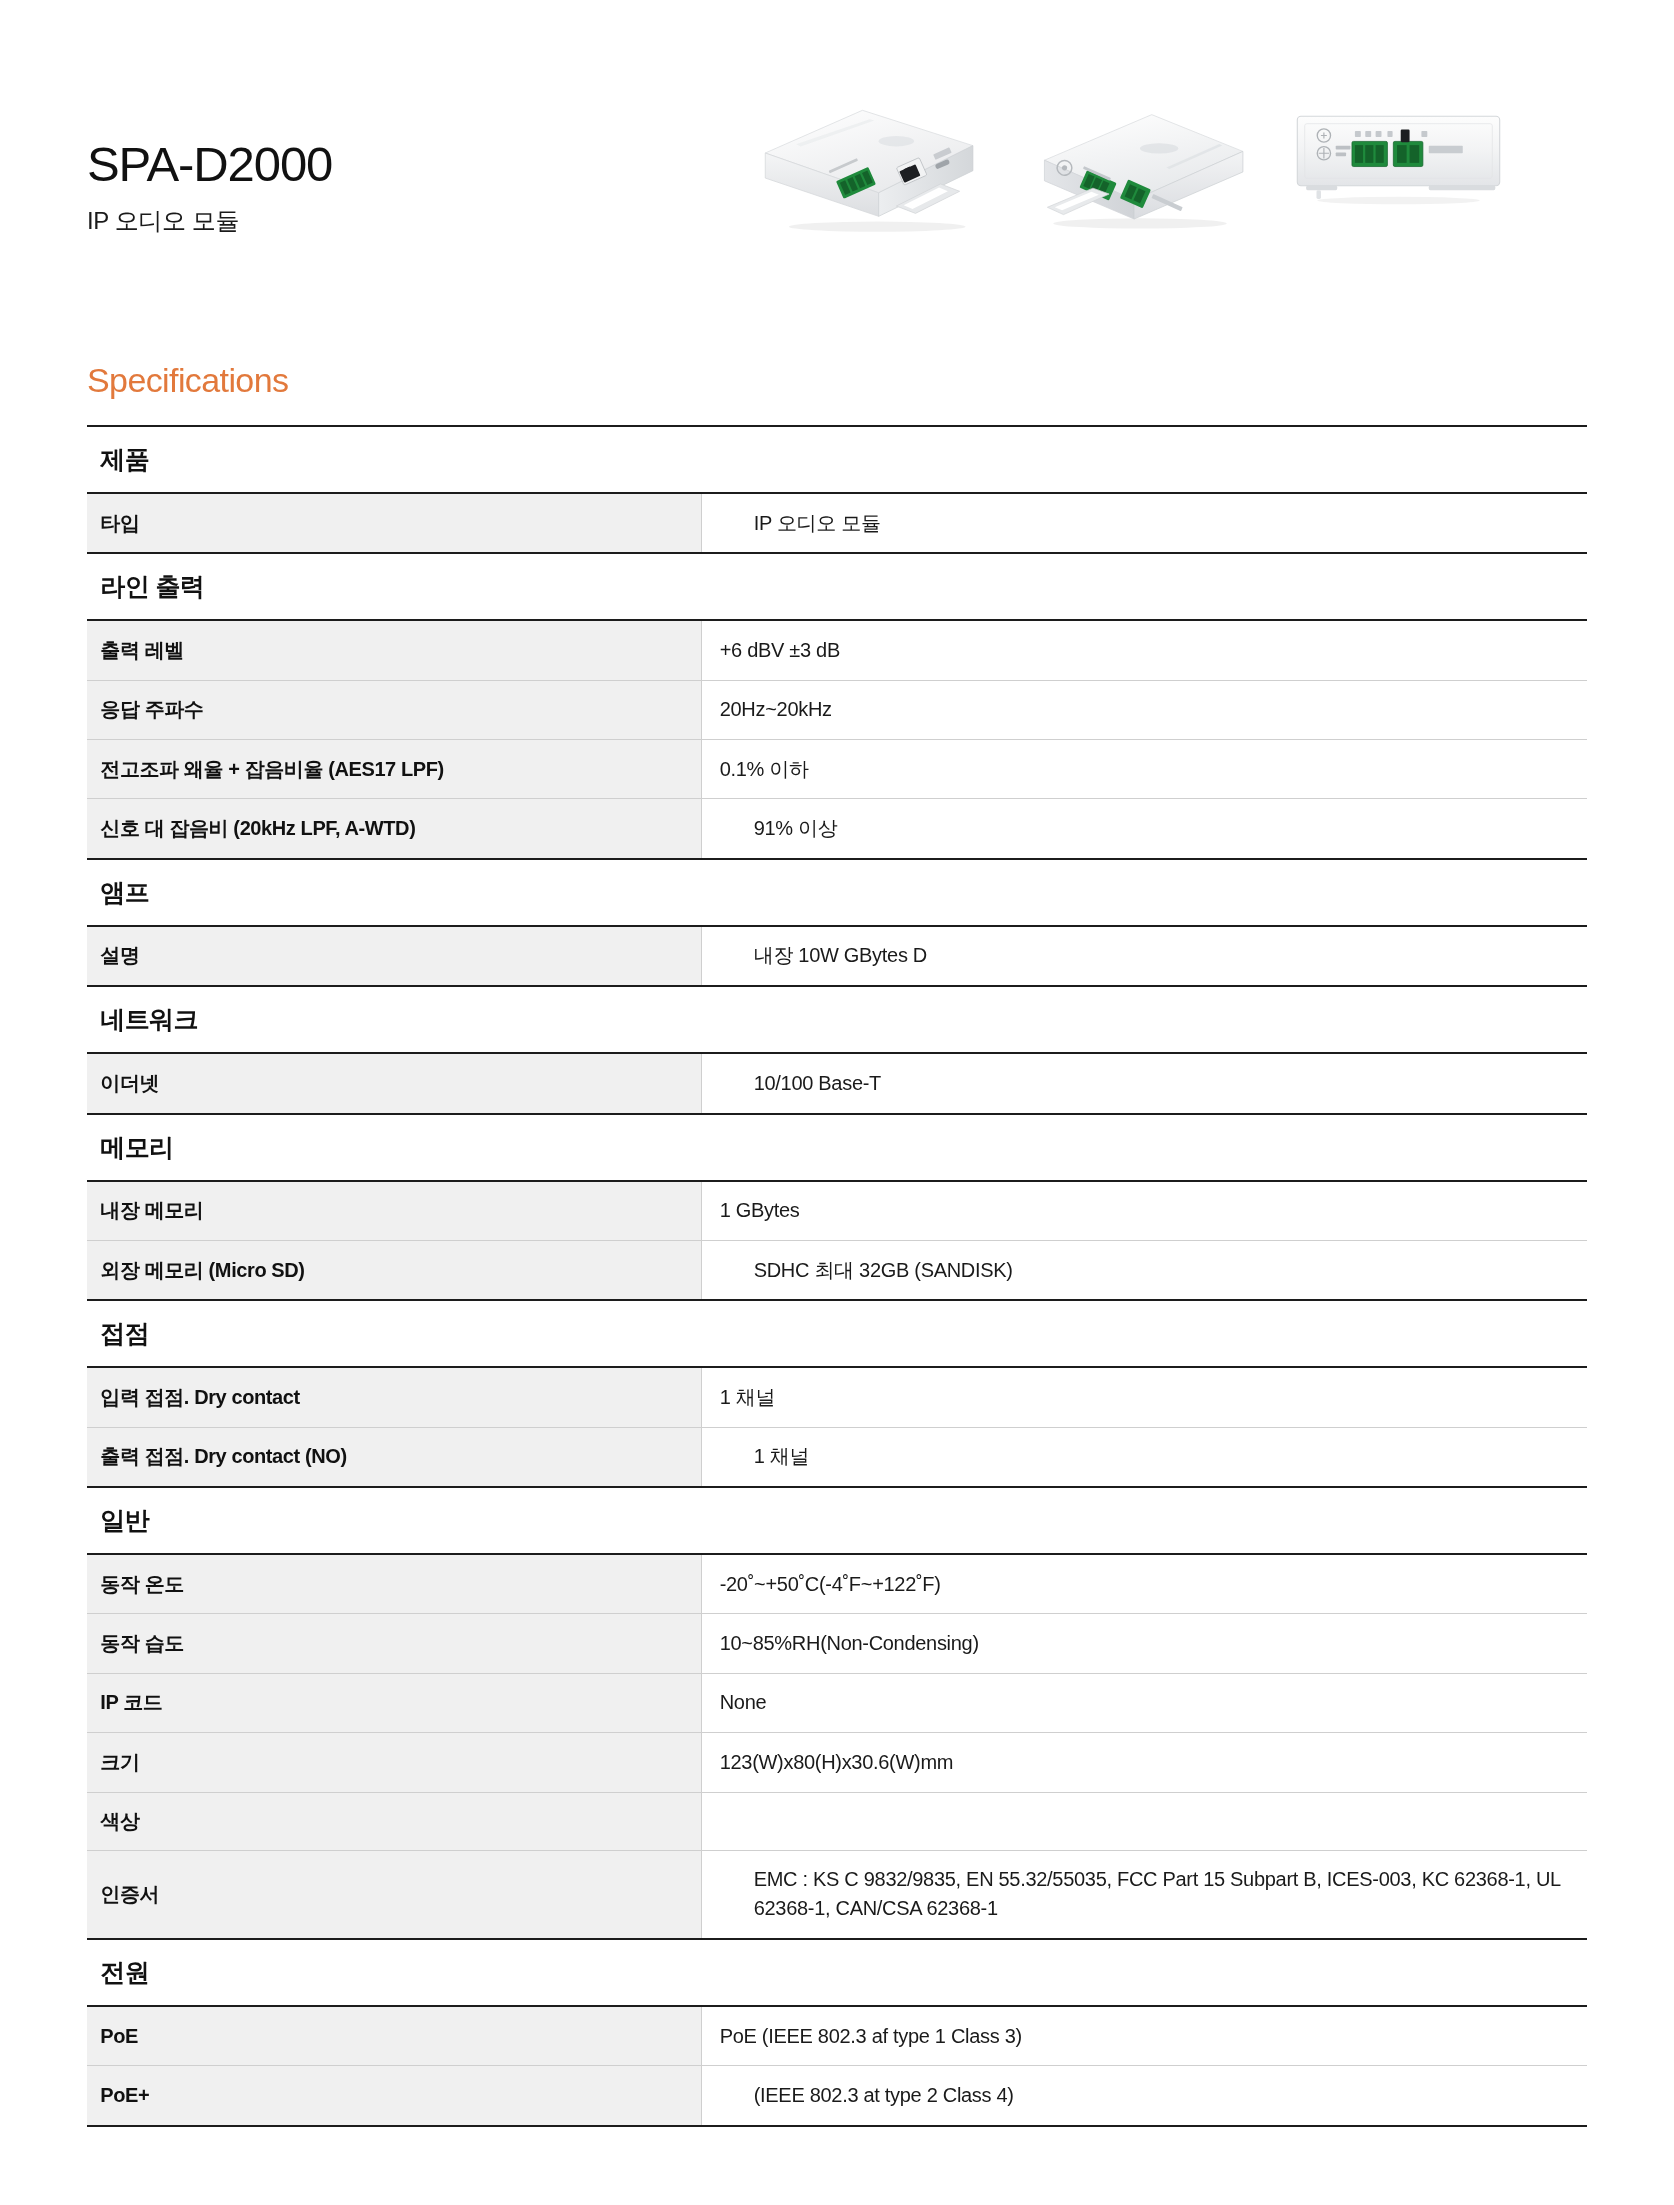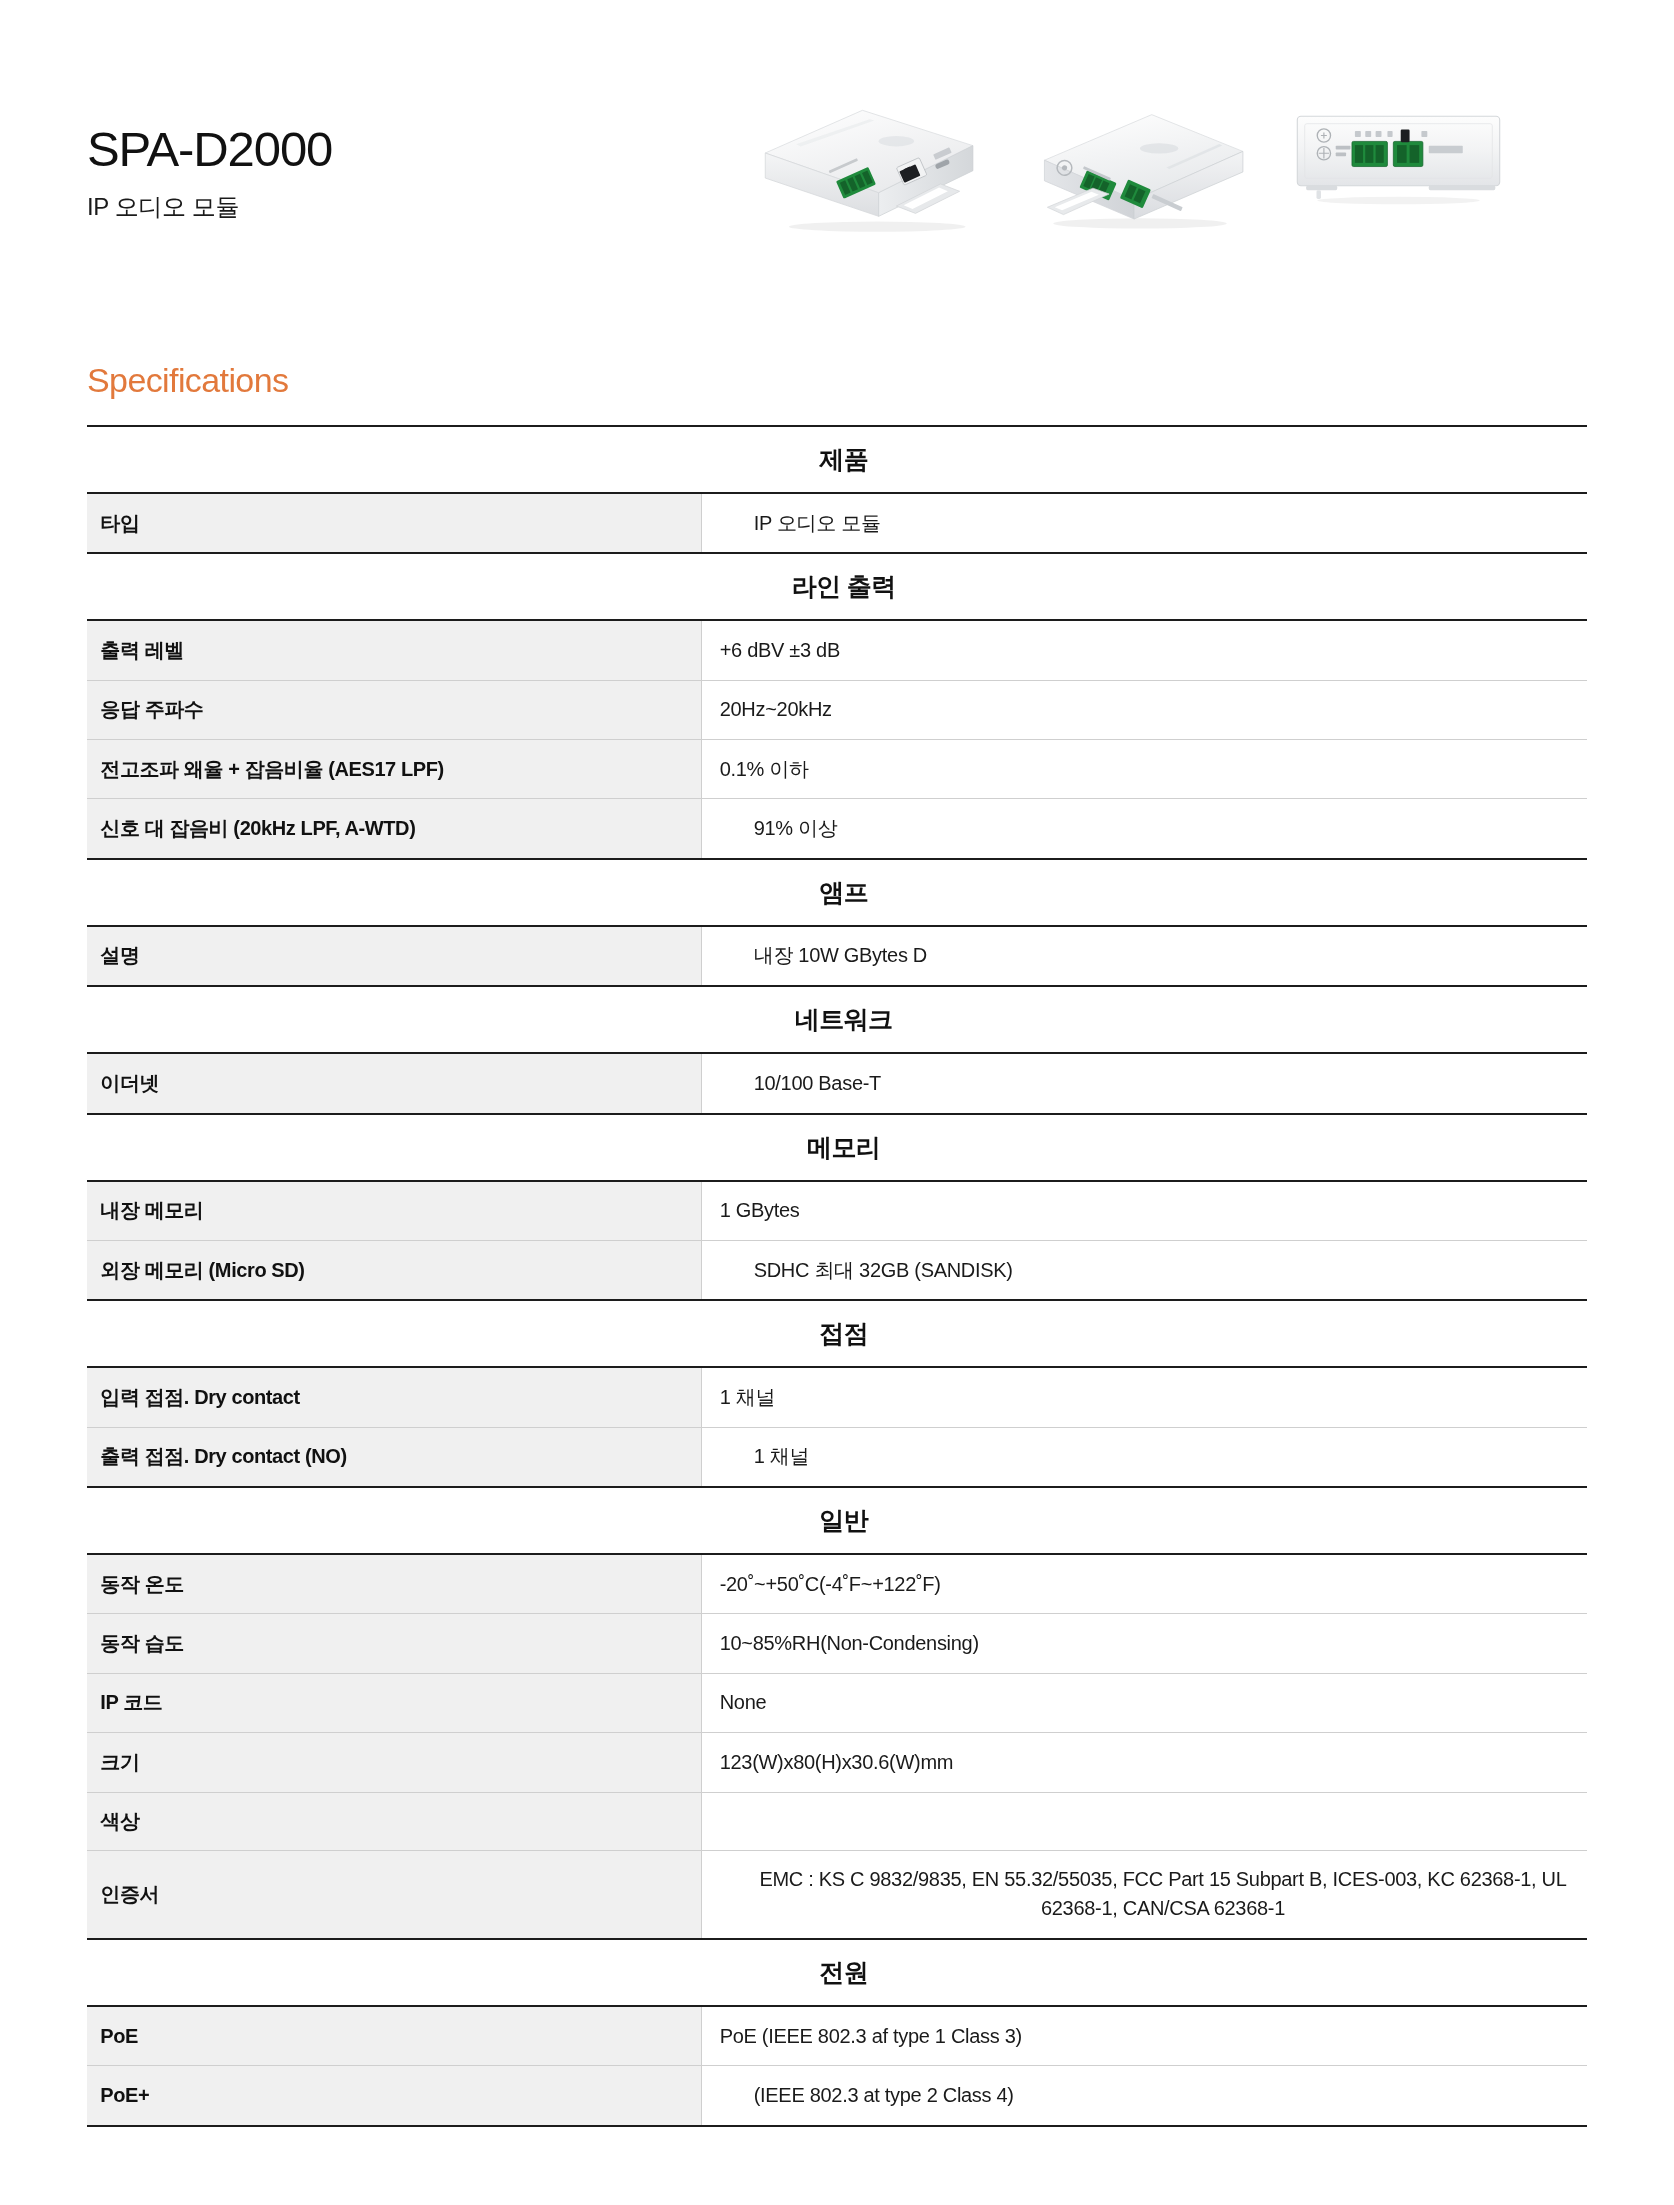--- a/index.html
+++ b/index.html
@@ -15,21 +15,21 @@
     position: relative;
     background: #ffffff;
     padding: 0;
   }
 
   
   .header {
     position: relative;
     padding: 94px 87px 0 87px;
     display: flex;
-    align-items: center;
+    align-items: flex-end;
     justify-content: space-between;
     gap: 32px;
   }
   .title-block { padding-top: 16px; }
   .product-title {
     font-size: 49px;
     font-weight: 400;
     letter-spacing: -1.1px;
     line-height: 1.05;
     margin: 0 0 14.7px 0;
@@ -61,21 +61,20 @@
     margin: 124px 87px 25px 87px;
     font-size: 34px;
     font-weight: 400;
     letter-spacing: -0.6px;
   }
 
   
   .spec-table {
     margin: 0 87px 0 87px;
     border-top: 2.9px solid #1c1c1c;
-    text-align: center;
   }
   .group-header {
     border-bottom: 2.9px solid #1c1c1c;
     padding: 16px 0 16px 13.3px;
     font-size: 25px;
     font-weight: 700;
     letter-spacing: -0.6px;
     background: #ffffff;
     color: #111111;
   }

